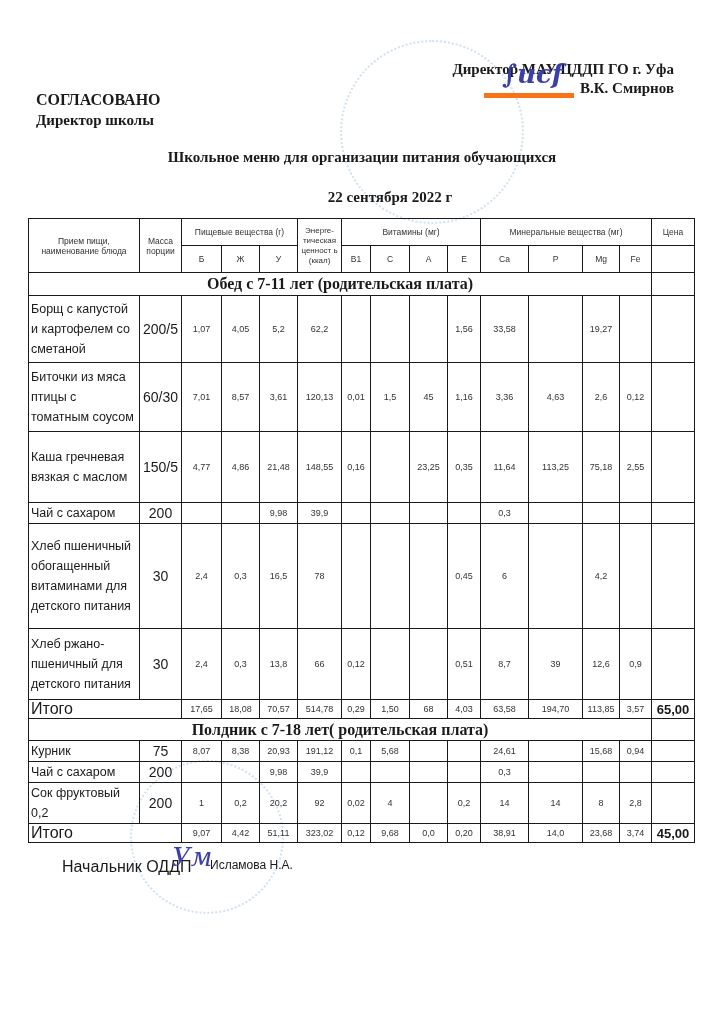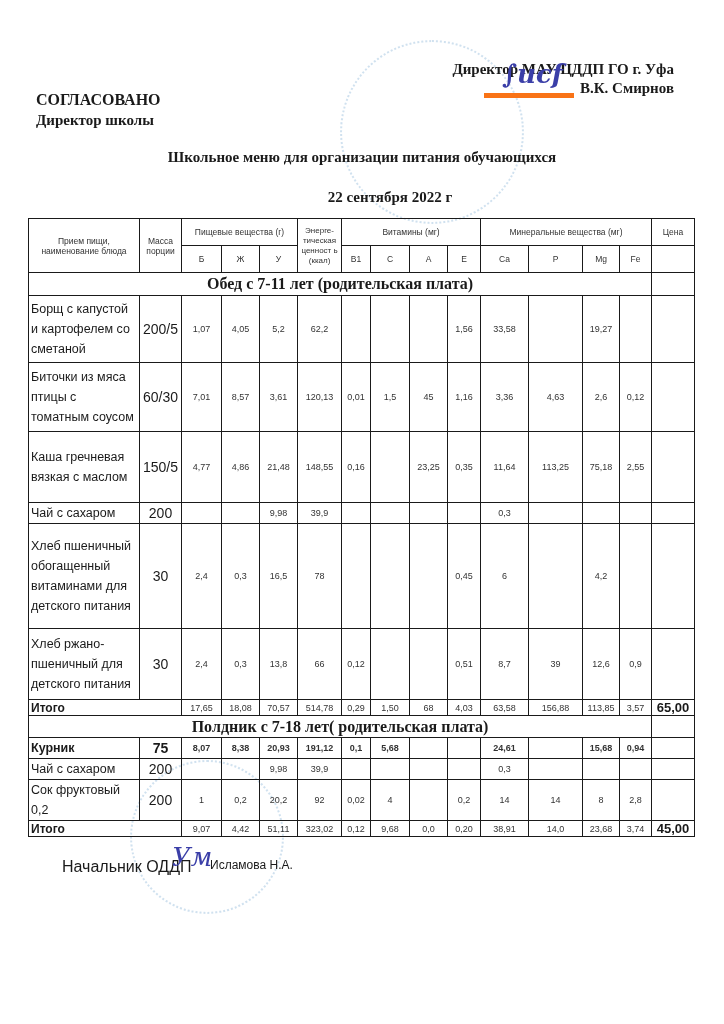--- a/index.html
+++ b/index.html
@@ -23,21 +23,21 @@
   .sig { color: #3b3fa8; font-family: "DejaVu Serif", serif; font-style: italic; font-size: 26px; }
 
   table#menu { position: absolute; left: 28px; top: 218px; width: 666px; border-collapse: collapse; table-layout: fixed; }
   #menu td { border: 1px solid #1a1a1a; padding: 0 2px; font-family: "Liberation Sans", "DejaVu Sans", sans-serif; vertical-align: middle; }
   .hdr { font-size: 8.5px; text-align: center; color: #333; line-height: 10px; }
   .hdr-sm { font-size: 8px; line-height: 10px; text-align: center; color: #333; }
   .section { font-family: "Liberation Serif", "DejaVu Serif", serif !important; font-weight: bold; font-size: 16px; text-align: center; }
   .name { font-size: 12.5px; line-height: 20px; text-align: left; }
   .mass { font-size: 14px; text-align: center; }
   .num { font-size: 9px; text-align: center; color: #333; }
-  .total-label { font-size: 12px; font-weight: bold; }
+  .total-label { font-size: 16px; font-weight: normal; }
   .price { font-size: 13px; font-weight: bold; text-align: center; }
 
   #footer { left: 62px; top: 858px; font-size: 16px; }
   #footer-sig { left: 172px; top: 842px; }
   #footer-name { left: 210px; top: 858px; font-size: 12px; }
 </style>
 </head>
 <body>
 
 <div class="abs stamp"></div>
@@ -213,30 +213,30 @@
         <td colspan="2" class="total-label">Итого</td>
         <td class="num">17,65</td>
         <td class="num">18,08</td>
         <td class="num">70,57</td>
         <td class="num">514,78</td>
         <td class="num">0,29</td>
         <td class="num">1,50</td>
         <td class="num">68</td>
         <td class="num">4,03</td>
         <td class="num">63,58</td>
-        <td class="num">156,88</td>
+        <td class="num">194,70</td>
         <td class="num">113,85</td>
         <td class="num">3,57</td>
         <td class="price">65,00</td>
       </tr>
       <tr style="height: 22px; margin-top: 28px;">
         <td colspan="14" class="section">Полдник с 7-18 лет( родительская плата)</td>
         <td></td>
       </tr>
-      <tr style="height: 20px; font-weight: bold;">
+      <tr style="height: 20px;">
         <td class="name">Курник</td>
         <td class="mass">75</td>
         <td class="num">8,07</td>
         <td class="num">8,38</td>
         <td class="num">20,93</td>
         <td class="num">191,12</td>
         <td class="num">0,1</td>
         <td class="num">5,68</td>
         <td class="num"></td>
         <td class="num"></td>

